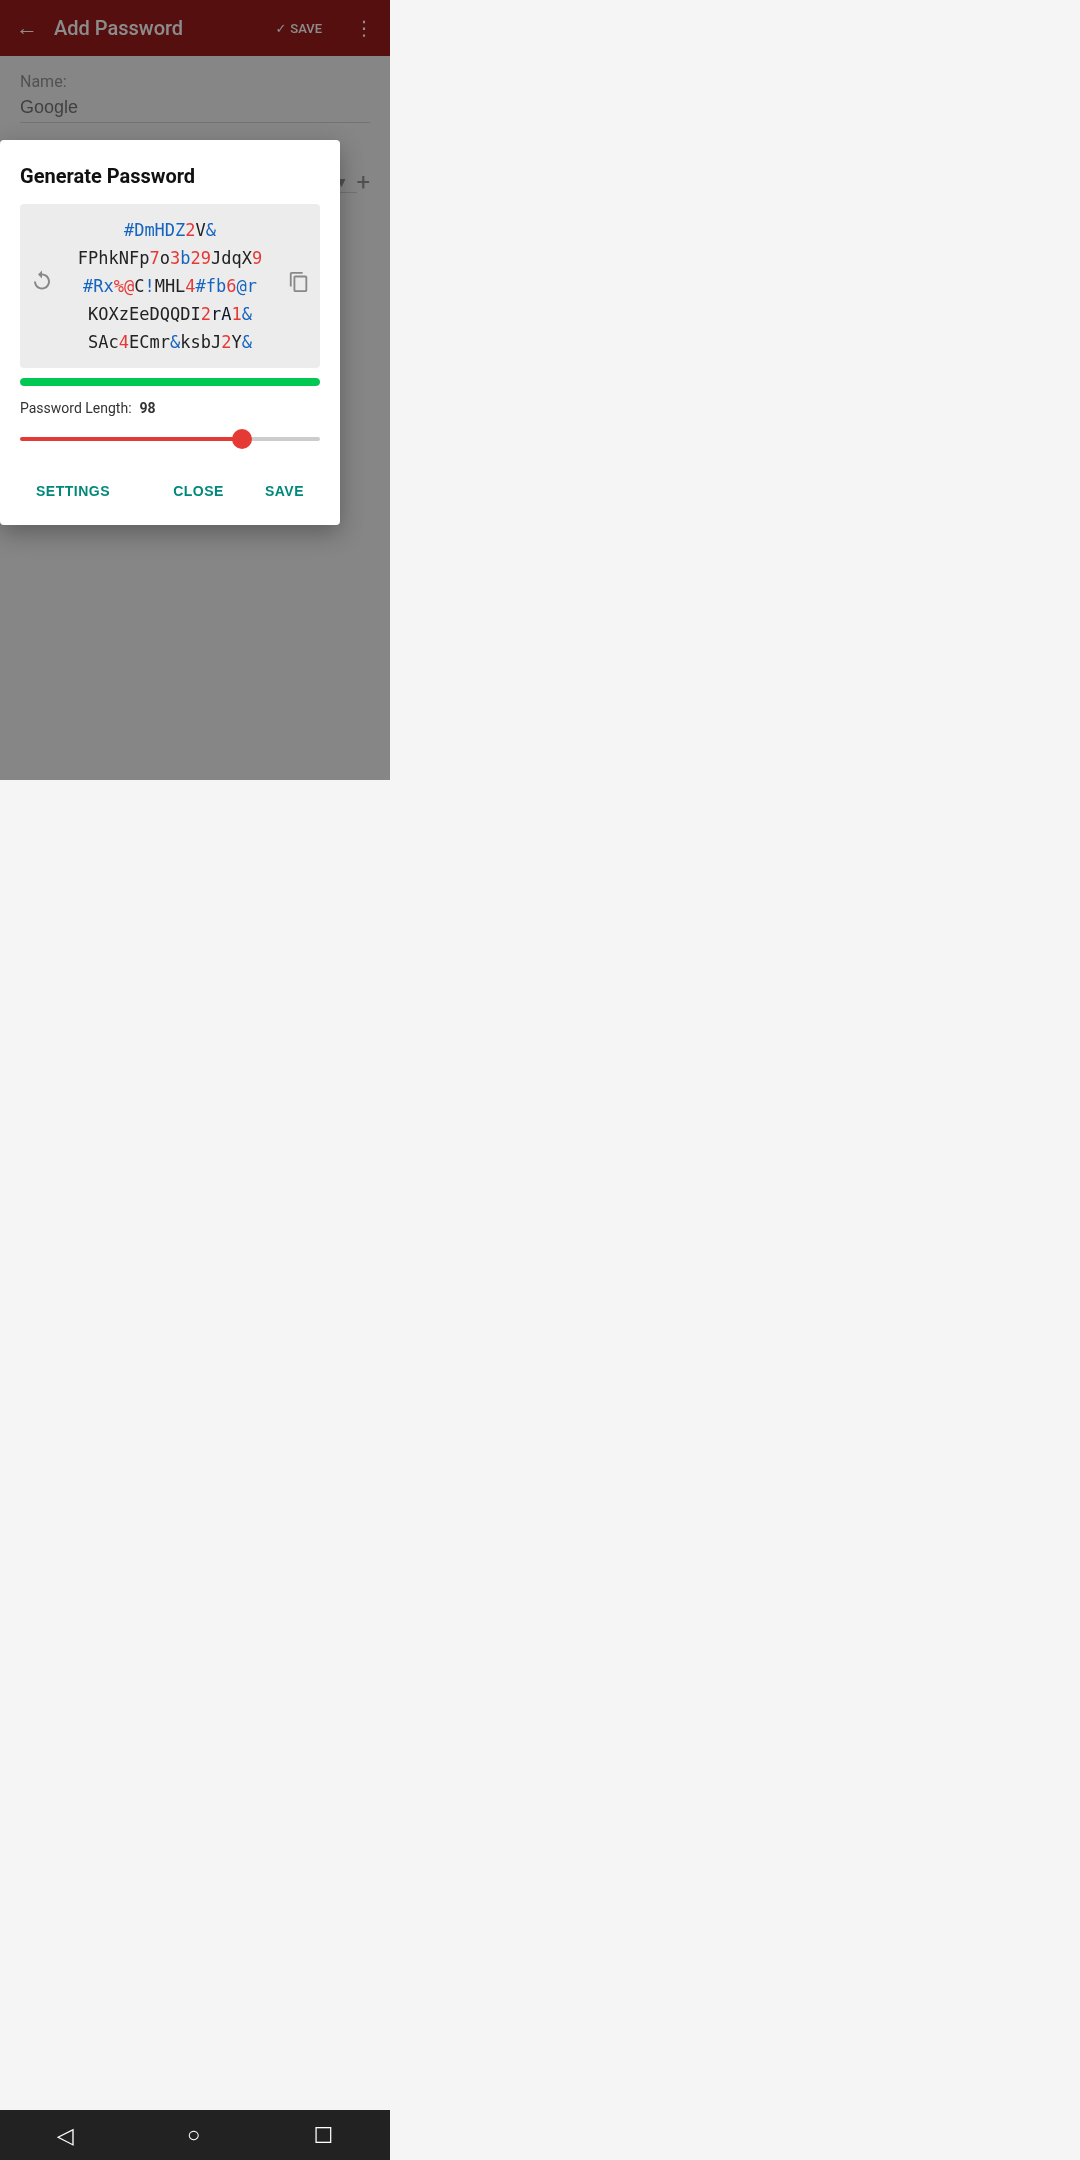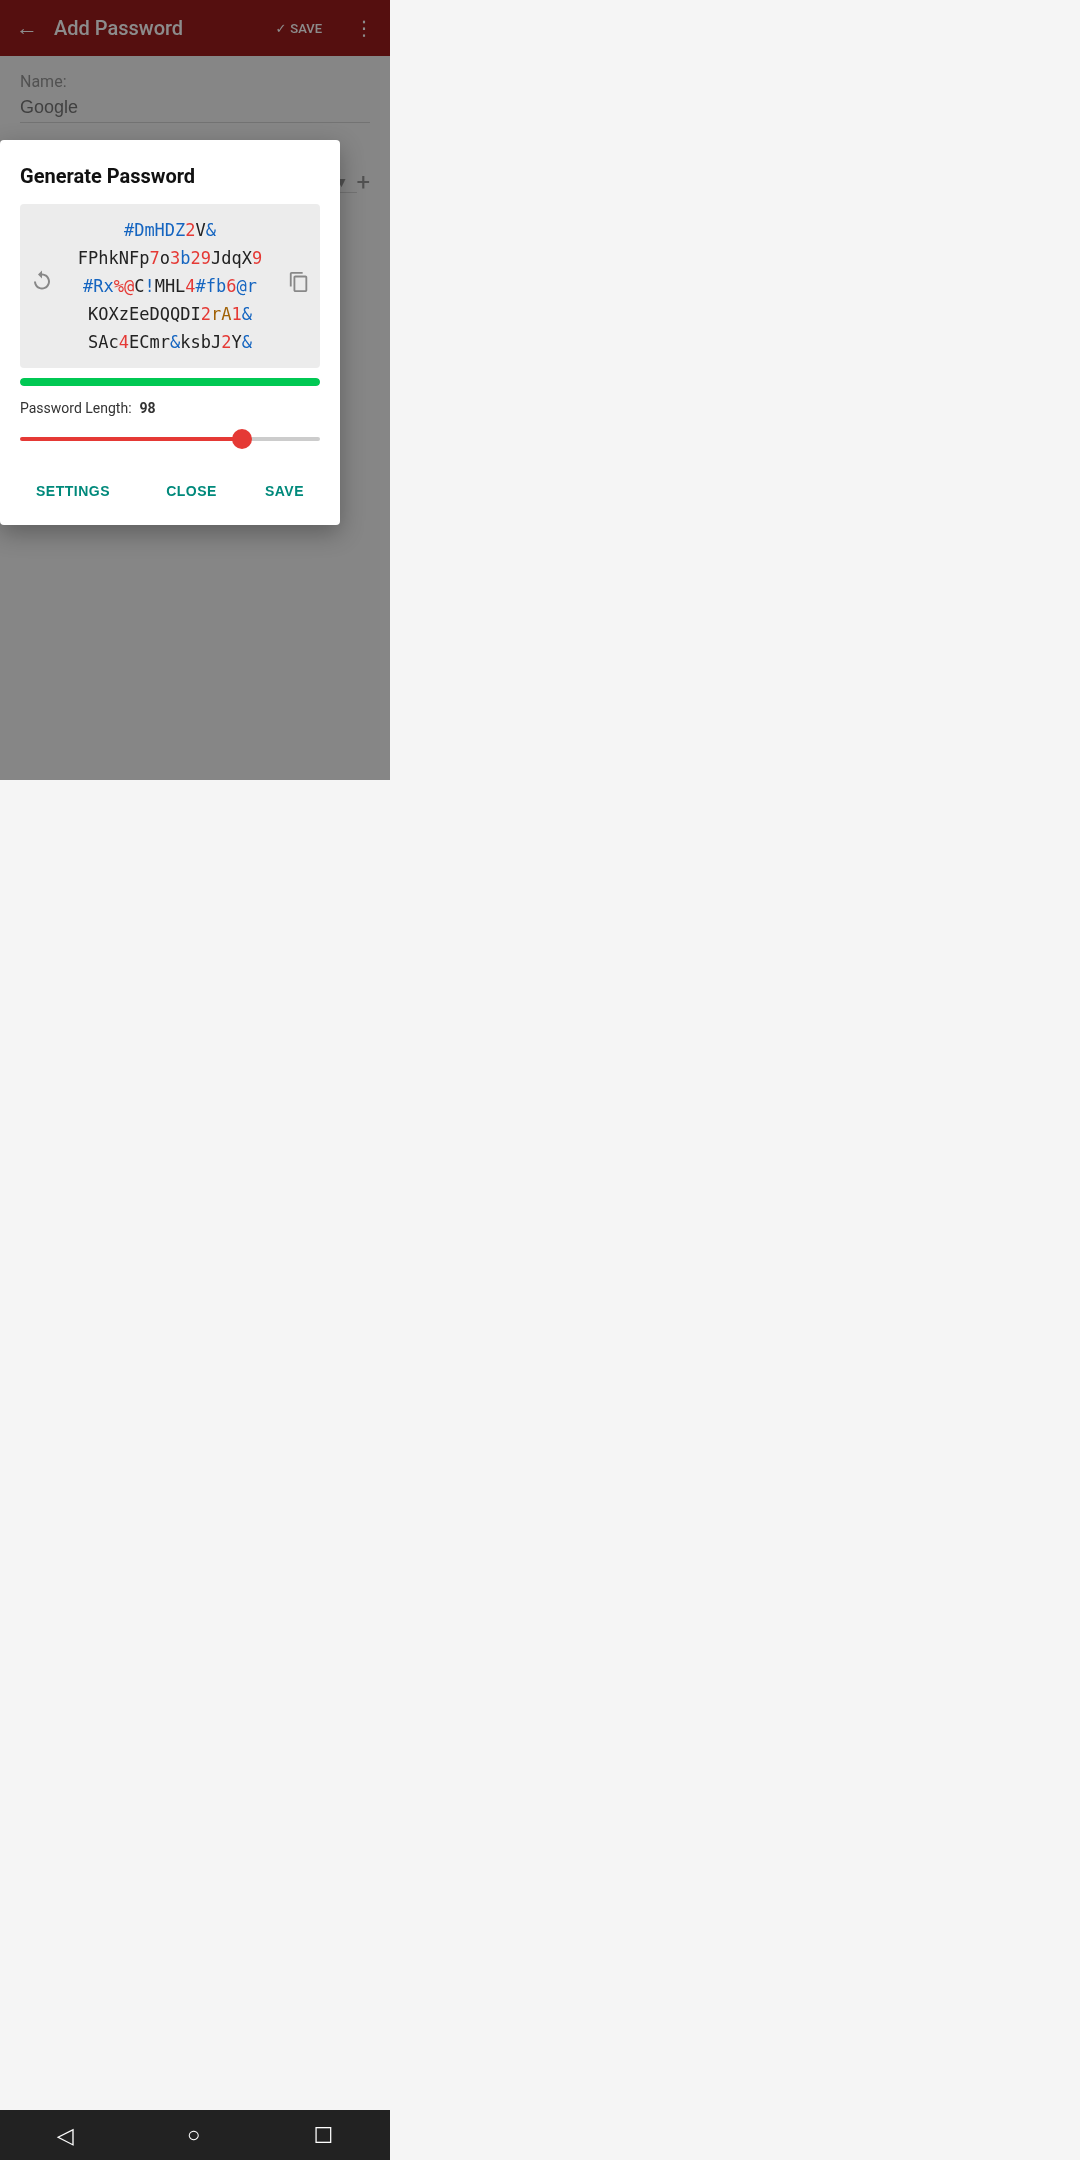--- a/index.html
+++ b/index.html
@@ -244,21 +244,21 @@
       height: 20px;
       border-radius: 50%;
       background: #e53935;
       cursor: pointer;
     }
 
     
     .dialog-actions {
       display: flex;
       justify-content: flex-end;
-      gap: 16px;
+      gap: 9px;
       margin-top: 8px;
       padding-top: 8px;
     }
 
     .dialog-btn {
       color: #00897b;
       font-size: 14px;
       font-weight: 700;
       padding: 10px 16px;
       cursor: pointer;
@@ -360,21 +360,21 @@
           
           <svg width="24" height="24" viewBox="0 0 24 24" fill="none" xmlns="http://www.w3.org/2000/svg">
             <path d="M12 4V1L8 5l4 4V6c3.31 0 6 2.69 6 6s-2.69 6-6 6-6-2.69-6-6H4c0 4.42 3.58 8 8 8s8-3.58 8-8-3.58-8-8-8z" fill="#888"></path>
           </svg>
         </span>
 
         <div id="pw-lines" style="padding: 0 36px; font-size: 17px; line-height: 1.65; word-break: break-all; font-family: monospace; text-align: center;">
             <div><span style="color: rgb(21, 101, 192);">#DmHDZ</span><span style="color: rgb(229, 57, 53);">2</span><span style="color: rgb(34, 34, 34);">V</span><span style="color: rgb(21, 101, 192);">&amp;</span></div>
             <div><span style="color: rgb(34, 34, 34);">FPhkNFp</span><span style="color: rgb(229, 57, 53);">7</span><span style="color: rgb(34, 34, 34);">o</span><span style="color: rgb(229, 57, 53);">3</span><span style="color: rgb(21, 101, 192);">b</span><span style="color: rgb(229, 57, 53);">29</span><span style="color: rgb(34, 34, 34);">JdqX</span><span style="color: rgb(229, 57, 53);">9</span></div>
             <div><span style="color: rgb(21, 101, 192);">#Rx</span><span style="color: rgb(229, 57, 53);">%@</span><span style="color: rgb(34, 34, 34);">C</span><span style="color: rgb(21, 101, 192);">!</span><span style="color: rgb(34, 34, 34);">MHL</span><span style="color: rgb(229, 57, 53);">4</span><span style="color: rgb(21, 101, 192);">#fb</span><span style="color: rgb(229, 57, 53);">6</span><span style="color: rgb(21, 101, 192);">@r</span></div>
-            <div><span style="color: rgb(34, 34, 34);">KOXzEeDQQDI</span><span style="color: rgb(229, 57, 53);">2</span><span style="color: #a16207;">rA</span><span style="color: rgb(229, 57, 53);">1</span><span style="color: rgb(21, 101, 192);">&amp;</span></div>
+            <div><span style="color: rgb(34, 34, 34);">KOXzEeDQQDI</span><span style="color: rgb(229, 57, 53);">2</span><span style="color: #0f172a;">rA</span><span style="color: rgb(229, 57, 53);">1</span><span style="color: rgb(21, 101, 192);">&amp;</span></div>
             <div><span style="color: rgb(34, 34, 34);">SAc</span><span style="color: rgb(229, 57, 53);">4</span><span style="color: rgb(34, 34, 34);">ECmr</span><span style="color: rgb(21, 101, 192);">&amp;</span><span style="color: rgb(34, 34, 34);">ksbJ</span><span style="color: rgb(229, 57, 53);">2</span><span style="color: rgb(34, 34, 34);">Y</span><span style="color: rgb(21, 101, 192);">&amp;</span></div>
           </div>
 
         <span class="copy-btn">
           <svg width="22" height="22" viewBox="0 0 24 24" fill="#888" xmlns="http://www.w3.org/2000/svg">
             <path d="M16 1H4c-1.1 0-2 .9-2 2v14h2V3h12V1zm3 4H8c-1.1 0-2 .9-2 2v14c0 1.1.9 2 2 2h11c1.1 0 2-.9 2-2V7c0-1.1-.9-2-2-2zm0 16H8V7h11v14z"></path>
           </svg>
         </span>
       </div>
 

